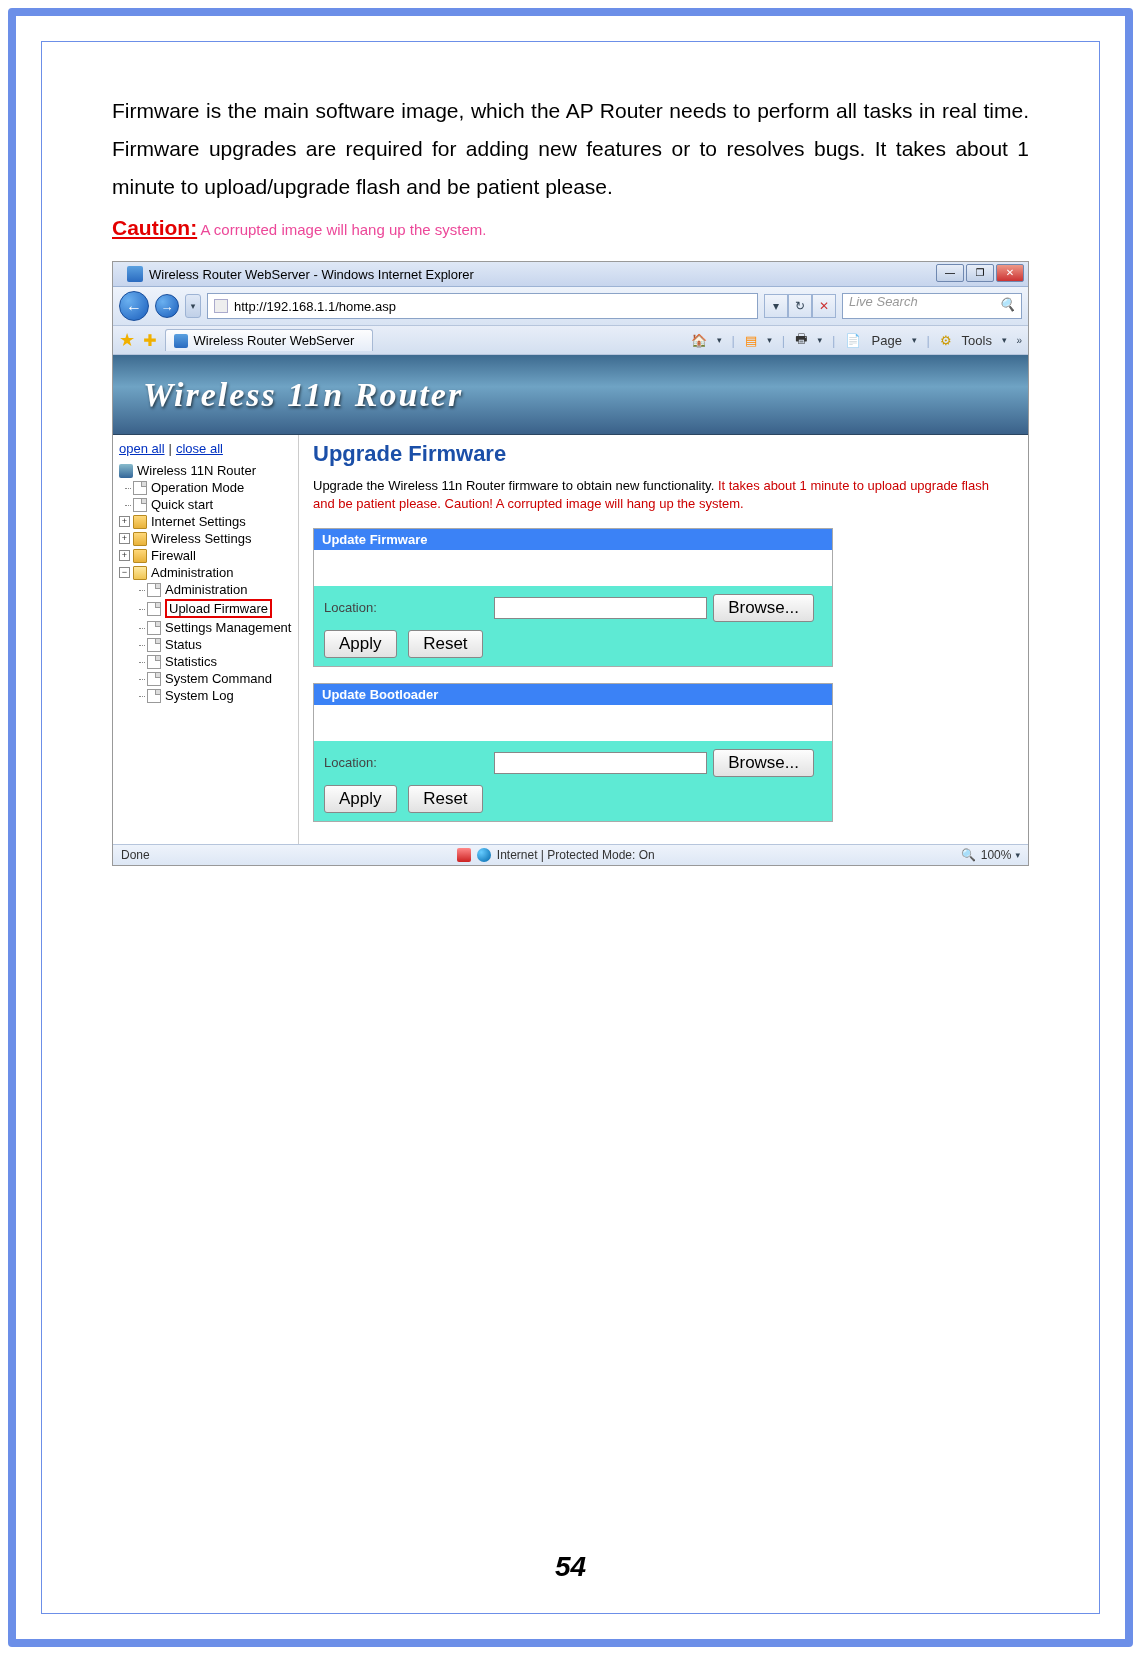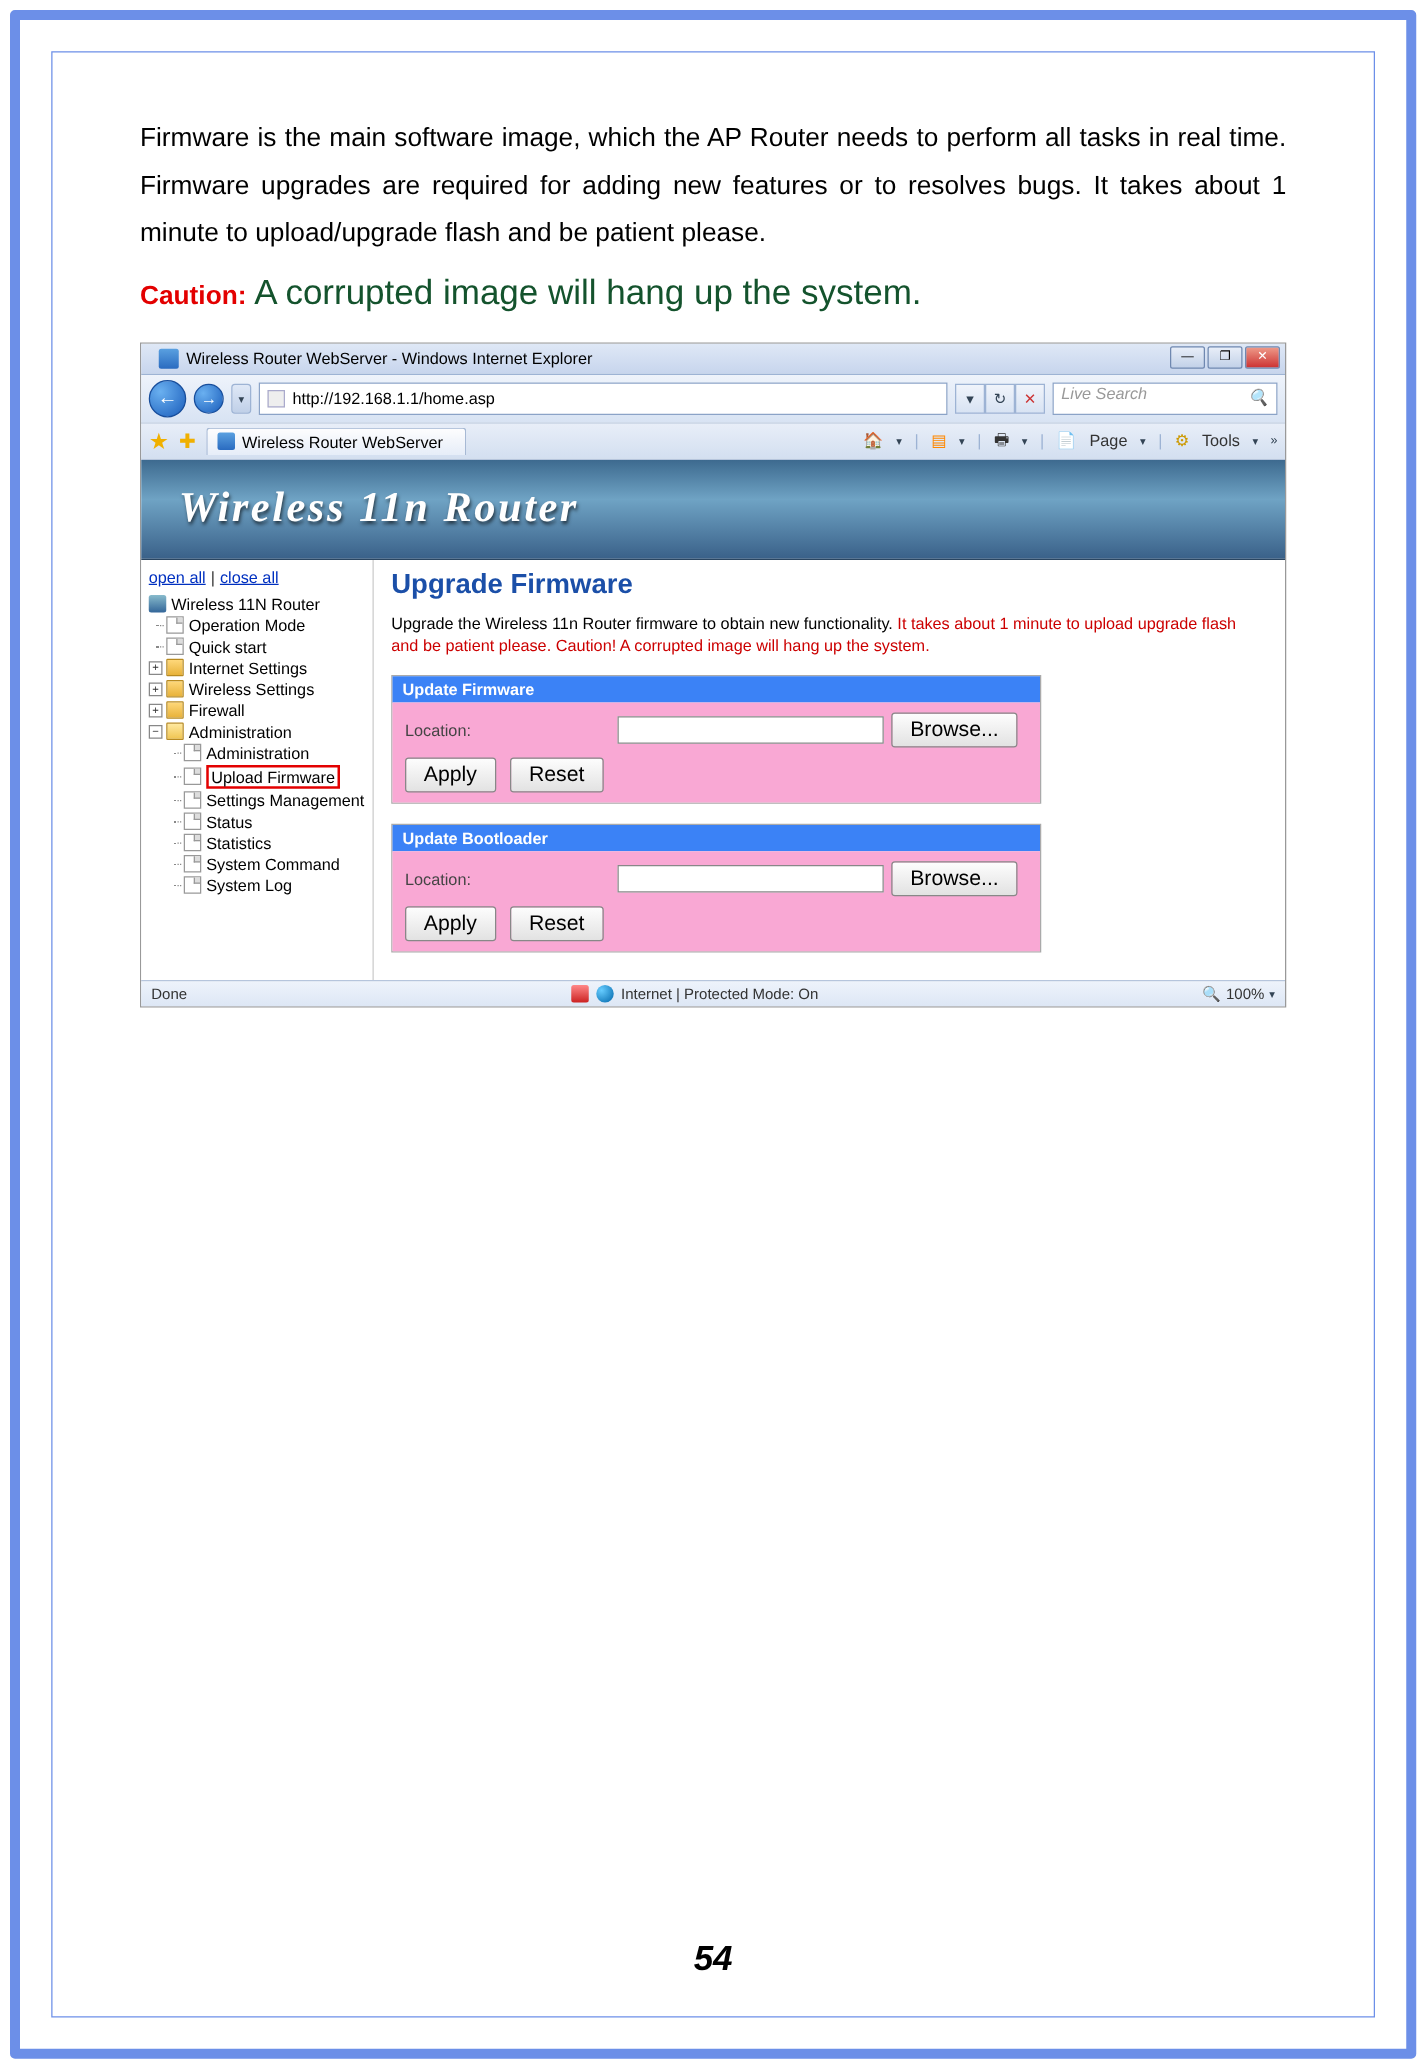--- a/index.html
+++ b/index.html
@@ -30,22 +30,22 @@
     font-weight: bold;
     margin-bottom: 14px;
   }
   .doc-body {
     font-size: 21px;
     line-height: 1.8;
     color: #000;
     text-align: justify;
     margin-bottom: 4px;
   }
-  .caution { color: #e30000; font-weight: bold; }
-  .caution-text { color: #14532d; font-size: 28px; }
+  .caution { color: #e30000; font-weight: bold; text-decoration: underline; }
+  .caution-text { color: #ec4899; font-size: 15px; }
 
   
   .shot {
     margin-top: 10px;
     border: 1px solid #999;
     width: 100%;
     background: #fff;
     font-family: Tahoma, Arial, sans-serif;
     font-size: 13px;
   }
@@ -242,21 +242,22 @@
   }
   .panel-hdr {
     background:#3b82f6;
     color:#fff;
     font-weight:bold;
     padding:3px 8px;
     font-size:13px;
   }
   .panel-body {
     padding:8px 10px;
-    background:#f9a8d4;
+    background:#5eead4;
+    margin-top:36px;
   }
   .row { display:flex; align-items:center; margin-bottom:8px; }
   .row label { width:170px; color:#444; }
   .file-input {
     flex:1; height:22px;
     border:1px solid #888; background:#fff;
     margin-right:6px;
   }
   .btn {
     background:linear-gradient(#fdfdfd,#e2e2e2);

